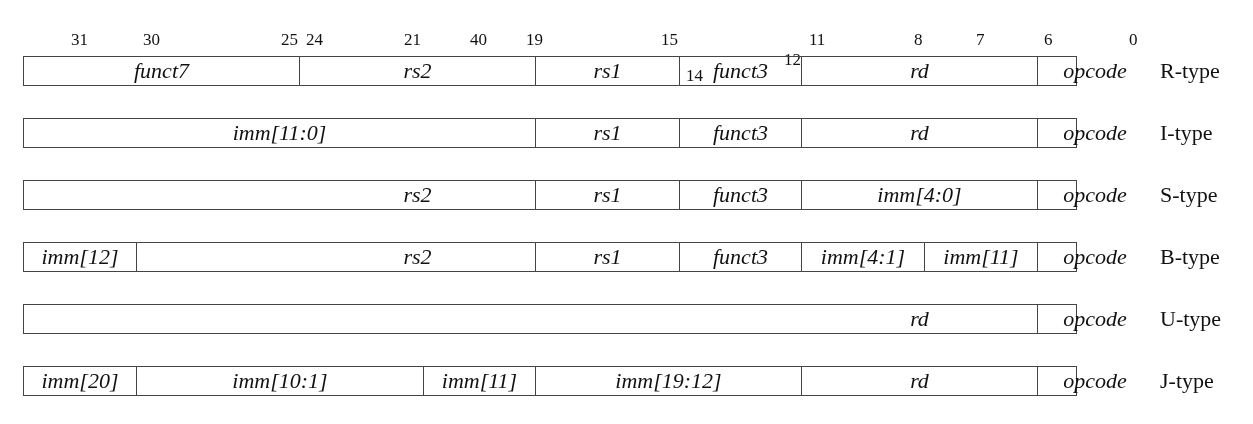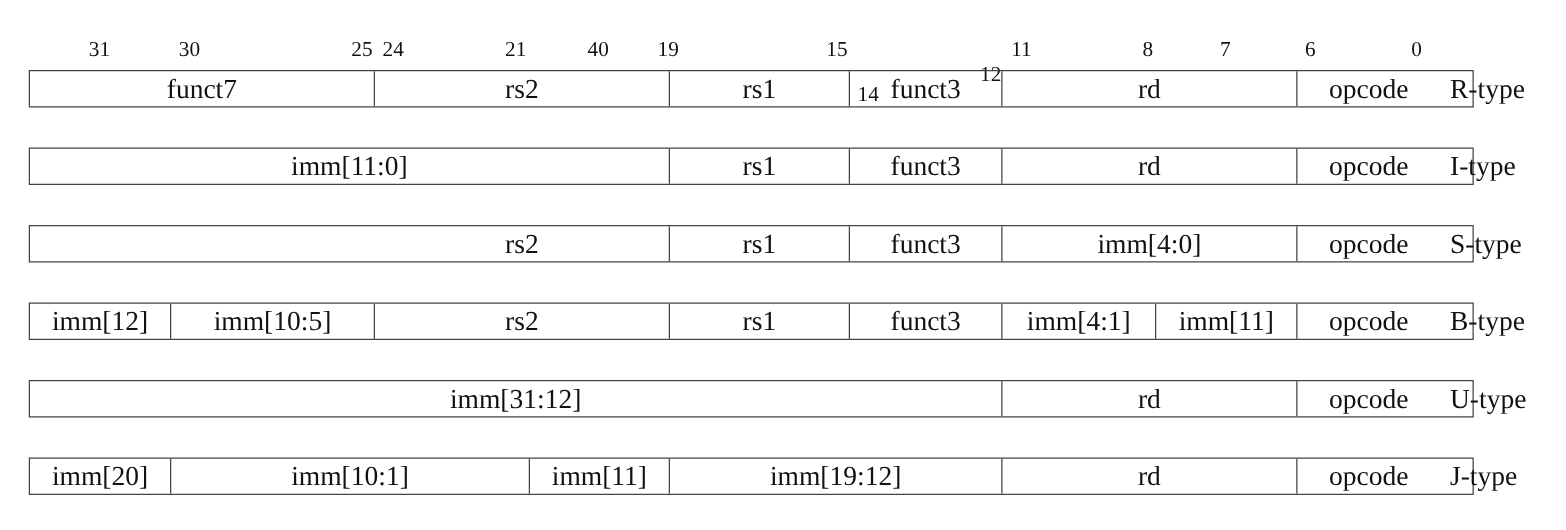--- a/index.html
+++ b/index.html
@@ -1,18 +1,18 @@
 <!DOCTYPE html>
 <html><head>
 <meta charset="utf-8">
 <style>
   html,body{margin:0;padding:0;background:#fff;}
   body{width:1253px;height:424px;position:relative;overflow:hidden;font-family:"Liberation Serif","DejaVu Serif",serif;color:#111;}
   .bit{position:absolute;top:30px;font-size:17px;line-height:20px;}
-  .row{position:absolute;left:23px;width:1156px;height:30px;border:1px solid #444;box-sizing:border-box;}
+  .row{position:absolute;left:23px;width:1054px;height:30px;border:1px solid #444;box-sizing:border-box;font-style:italic;}
   .cell{position:absolute;top:0;height:28px;line-height:28px;text-align:center;font-size:22px;border-right:1px solid #444;box-sizing:border-box;}
   .cell.last{border-right:none;}
   .type{position:absolute;left:1160px;font-size:22px;line-height:30px;}
 </style>
 </head>
 <body>
 
 <div id="diagram">
     <span class="bit" style="left: 71px;">31</span>
     <span class="bit" style="left: 143px;">30</span>
@@ -49,31 +49,29 @@
     <div class="row" style="top: 180px;">
       <div class="cell" style="left: 276px; width: 236px;">rs2</div>
       <div class="cell" style="left: 512px; width: 144px;">rs1</div>
       <div class="cell" style="left: 656px; width: 122px;">funct3</div>
       <div class="cell" style="left: 778px; width: 236px;">imm[4:0]</div>
       <div class="cell last" style="left: 1014px; width: 114px;">opcode</div>
     </div>
     <span class="type" style="top: 180px; text-align: right;">S-type</span>
     <div class="row" style="top: 242px;">
       <div class="cell" style="left: 0px; width: 113px; text-align: center;">imm[12]</div>
-      <div class="cell" style="left: 113px; width: 163px;">imm[10:5]</div>
       <div class="cell" style="left: 276px; width: 236px;">rs2</div>
       <div class="cell" style="left: 512px; width: 144px;">rs1</div>
       <div class="cell" style="left: 656px; width: 122px;">funct3</div>
       <div class="cell" style="left: 778px; width: 123px;">imm[4:1]</div>
       <div class="cell" style="left: 901px; width: 113px;">imm[11]</div>
       <div class="cell last" style="left: 1014px; width: 114px;">opcode</div>
     </div>
     <span class="type" style="top: 242px;">B-type</span>
     <div class="row" style="top: 304px;">
-      <div class="cell" style="left: 0px; width: 778px;">imm[31:12]</div>
       <div class="cell" style="left: 778px; width: 236px;">rd</div>
       <div class="cell last" style="left: 1014px; width: 114px;">opcode</div>
     </div>
     <span class="type" style="top: 304px;">U-type</span>
     <div class="row" style="top: 366px;">
       <div class="cell" style="left: 0px; width: 113px;">imm[20]</div>
       <div class="cell" style="left: 113px; width: 287px;">imm[10:1]</div>
       <div class="cell" style="left: 400px; width: 112px;">imm[11]</div>
       <div class="cell" style="left: 512px; width: 266px;">imm[19:12]</div>
       <div class="cell" style="left: 778px; width: 236px;">rd</div>

